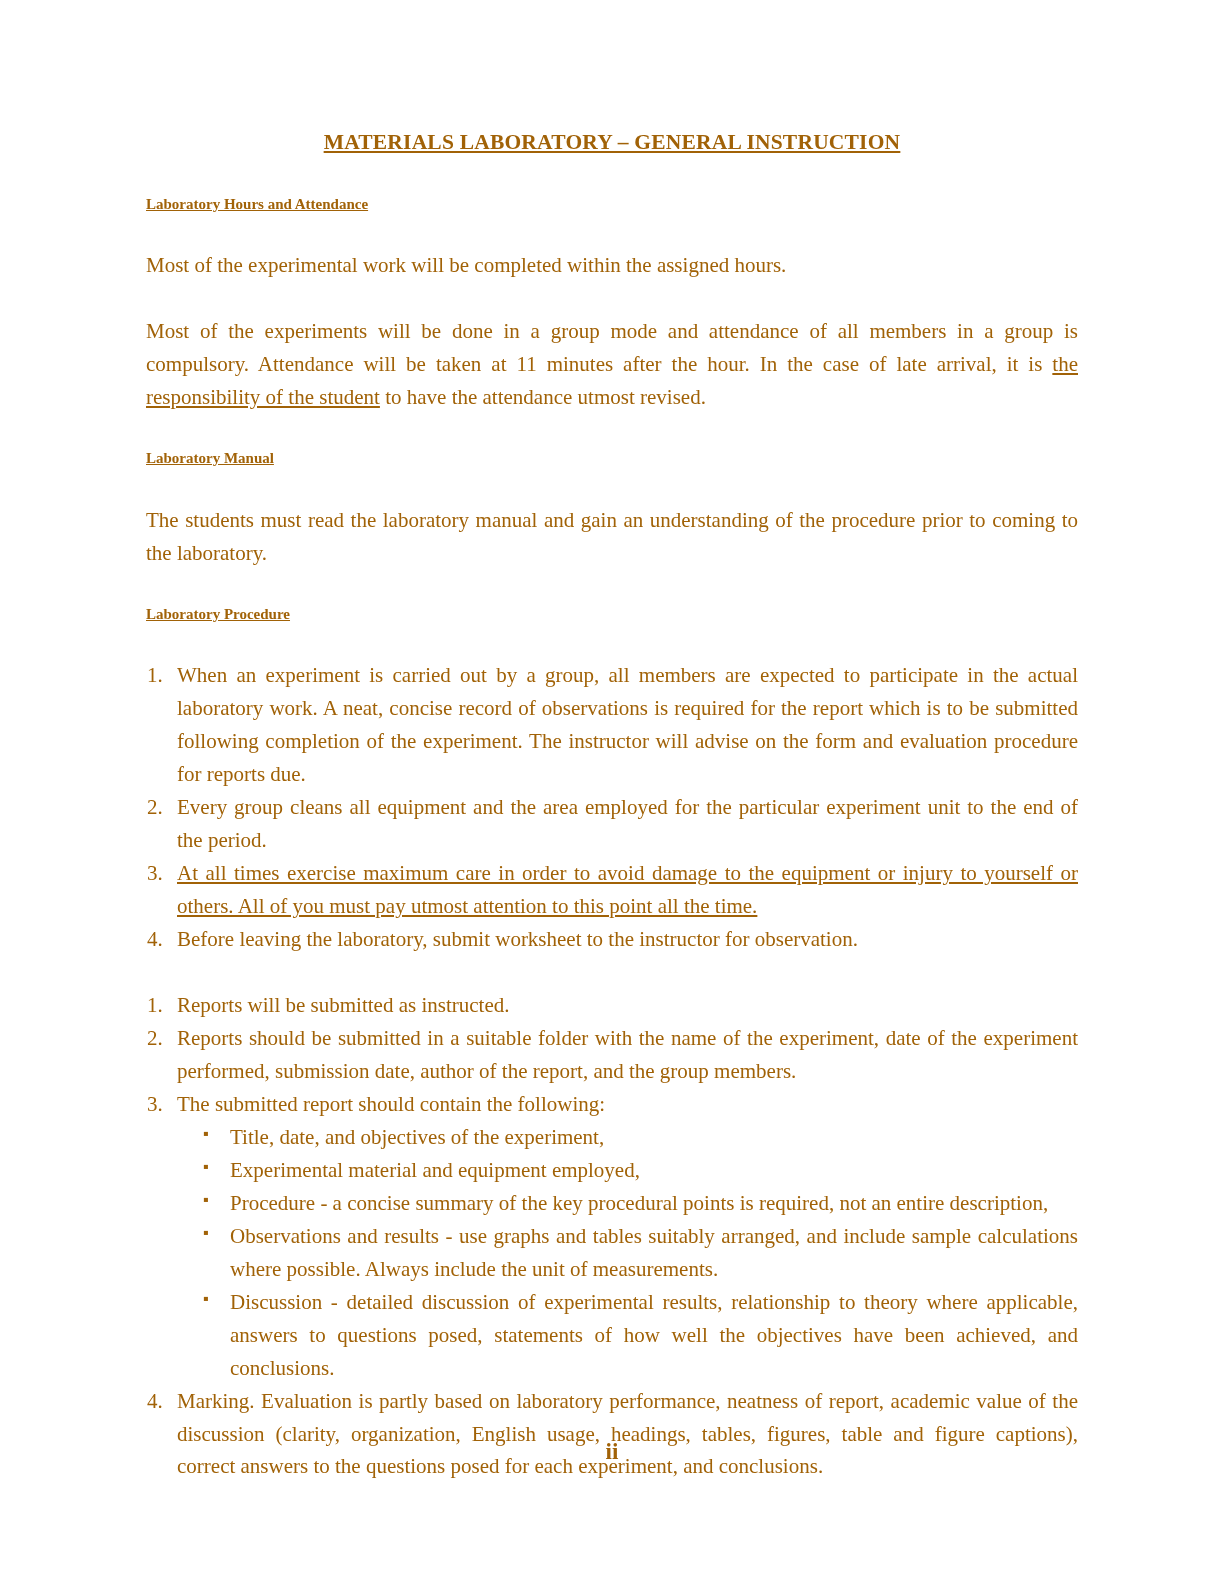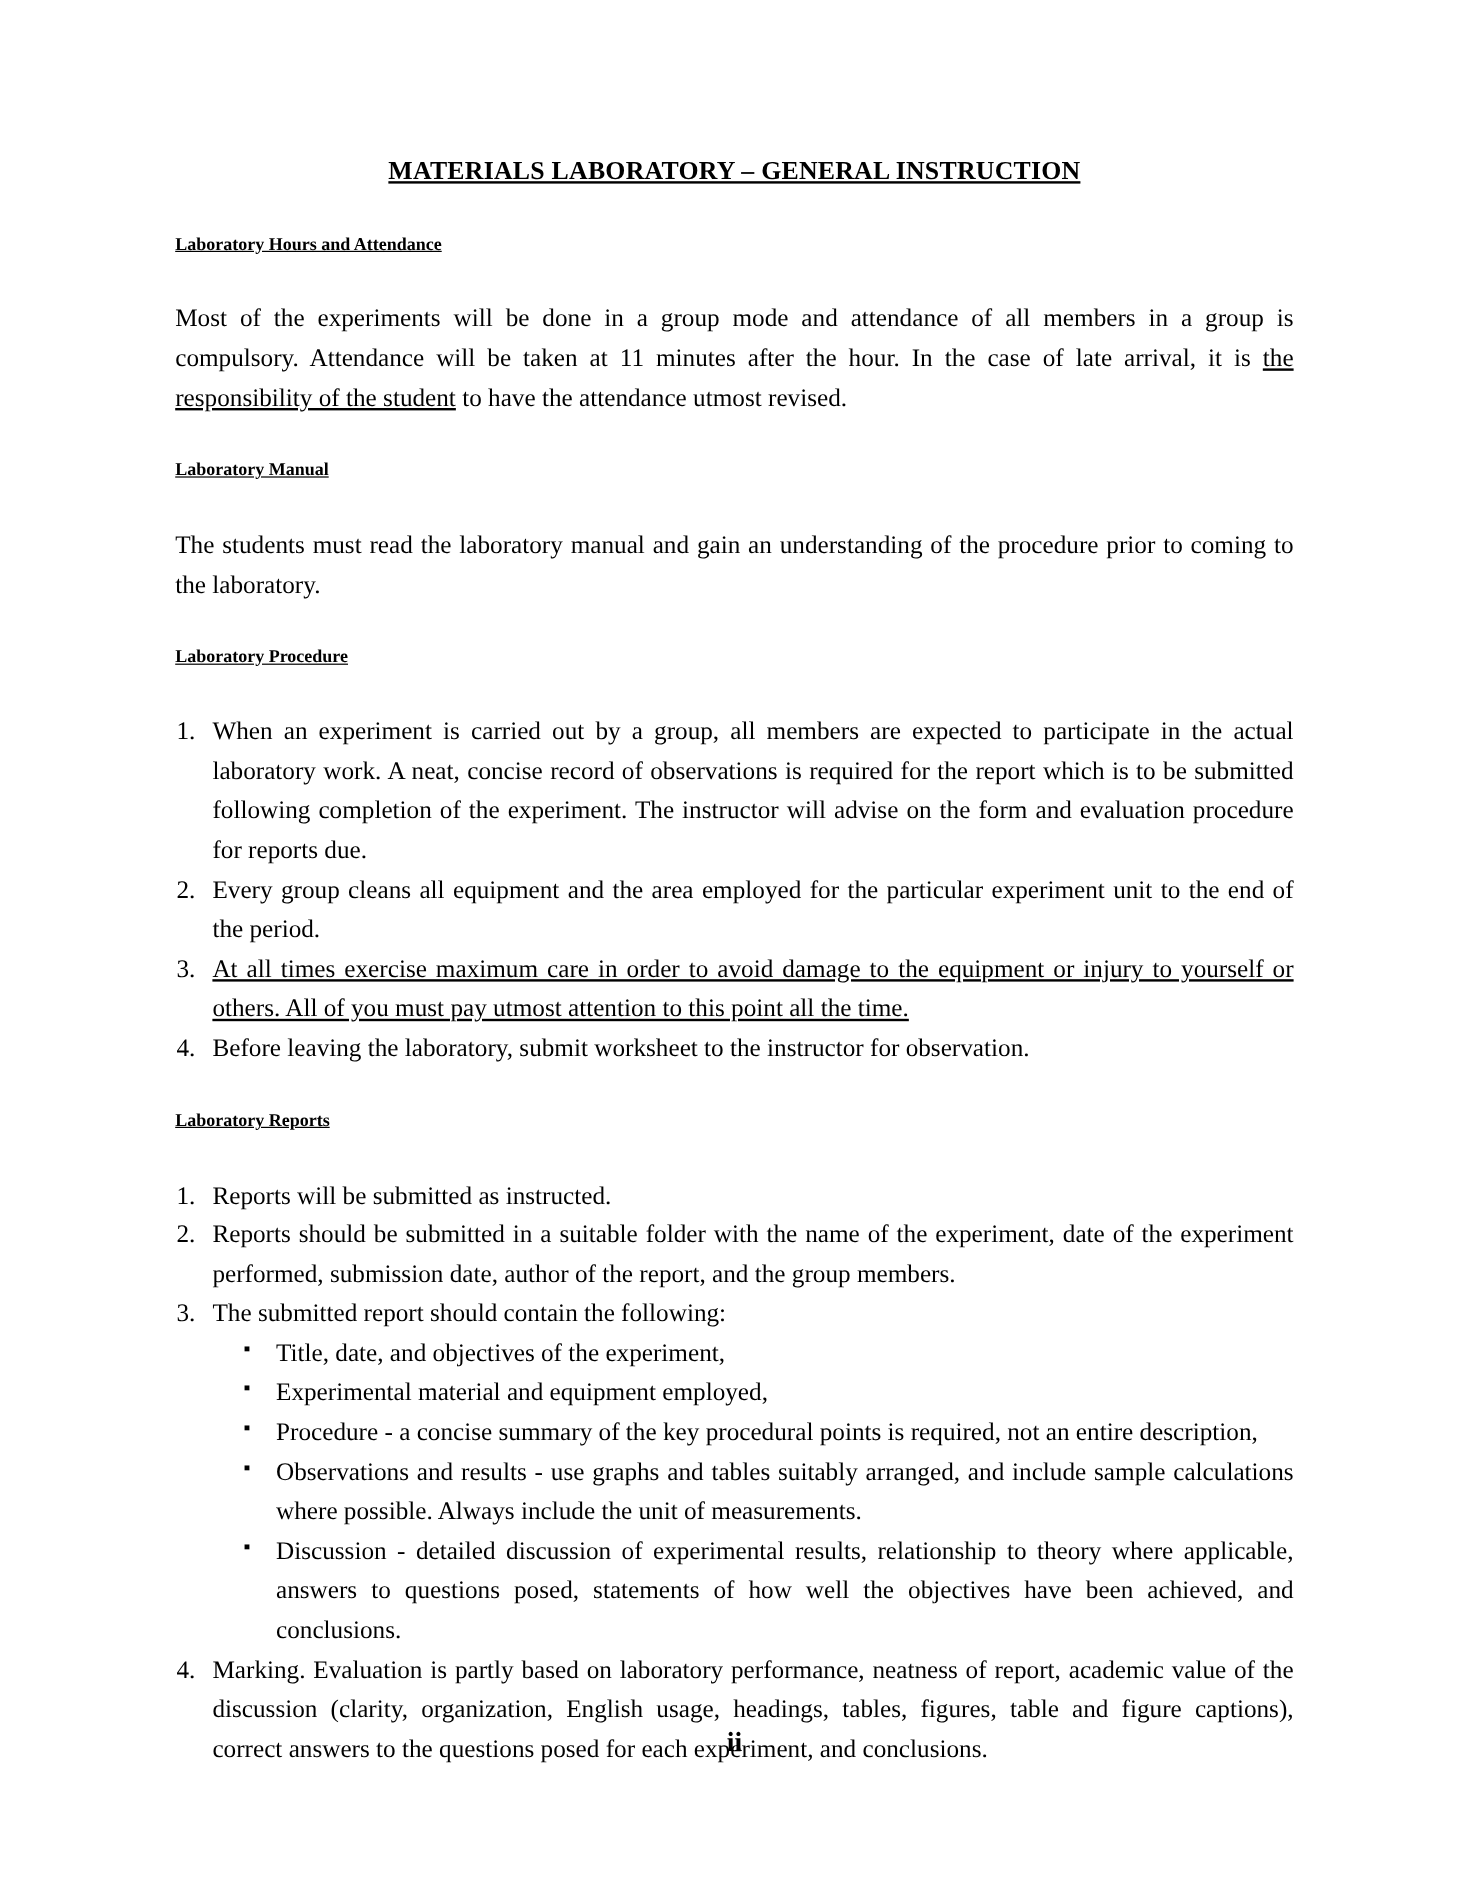--- a/index.html
+++ b/index.html
@@ -7,21 +7,21 @@
     margin: 0;
     padding: 0;
     background: #ffffff;
   }
   .page {
     position: relative;
     width: 1224px;
     height: 1584px;
     margin: 0 auto;
     background: #ffffff;
-    color: #000000;
+    color: #a16207;
     font-family: "Liberation Serif", "DejaVu Serif", serif;
     font-size: 21px;
     line-height: 1.57;
     padding: 126px 146px 0 146px;
     border-radius: 31px;
   }
   .doc-title {
     font-size: 21.5px;
     font-weight: bold;
     text-align: center;
@@ -87,40 +87,40 @@
 </style>
 </head>
 <body>
 
 <div class="page">
 
   <h1 class="doc-title">MATERIALS LABORATORY – GENERAL INSTRUCTION</h1>
 
   <section>
     <h2 class="sec-heading">Laboratory Hours and Attendance</h2>
+    <p class="para">Most of the experimental work will be completed within the assigned hours.</p>
     <p class="para"><span>Most of the experiments will be done in a group mode and attendance of all members in a group is compulsory. Attendance will be taken at 11 minutes after the hour. In the case of late arrival, it is </span><span class="u">the responsibility of the student</span><span> to have the attendance utmost revised.</span></p>
   </section>
 
   <section>
     <h2 class="sec-heading">Laboratory Manual</h2>
     <p class="para">The students must read the laboratory manual and gain an understanding of the procedure prior to coming to the laboratory.</p>
   </section>
 
   <section>
     <h2 class="sec-heading">Laboratory Procedure</h2>
     <ol class="numlist">
       <li>When an experiment is carried out by a group, all members are expected to participate in the actual laboratory work. A neat, concise record of observations is required for the report which is to be submitted following completion of the experiment. The instructor will advise on the form and evaluation procedure for reports due.</li>
       <li>Every group cleans all equipment and the area employed for the particular experiment unit to the end of the period.</li>
       <li><span class="u">At all times exercise maximum care in order to avoid damage to the equipment or injury to yourself or others. All of you must pay utmost attention to this point all the time.</span></li>
       <li>Before leaving the laboratory, submit worksheet to the instructor for observation.</li>
     </ol>
   </section>
 
   <section>
-    <h2 class="sec-heading">Laboratory Reports</h2>
     <ol class="numlist">
       <li>Reports will be submitted as instructed.</li>
       <li>Reports should be submitted in a suitable folder with the name of the experiment, date of the experiment performed, submission date, author of the report, and the group members.</li>
       <li>
         <span>The submitted report should contain the following:</span>
         <ul class="sqlist">
           <li>Title, date, and objectives of the experiment,</li>
           <li>Experimental material and equipment employed,</li>
           <li>Procedure - a concise summary of the key procedural points is required, not an entire description,</li>
           <li>Observations and results - use graphs and tables suitably arranged, and include sample calculations where possible. Always include the unit of measurements.</li>

